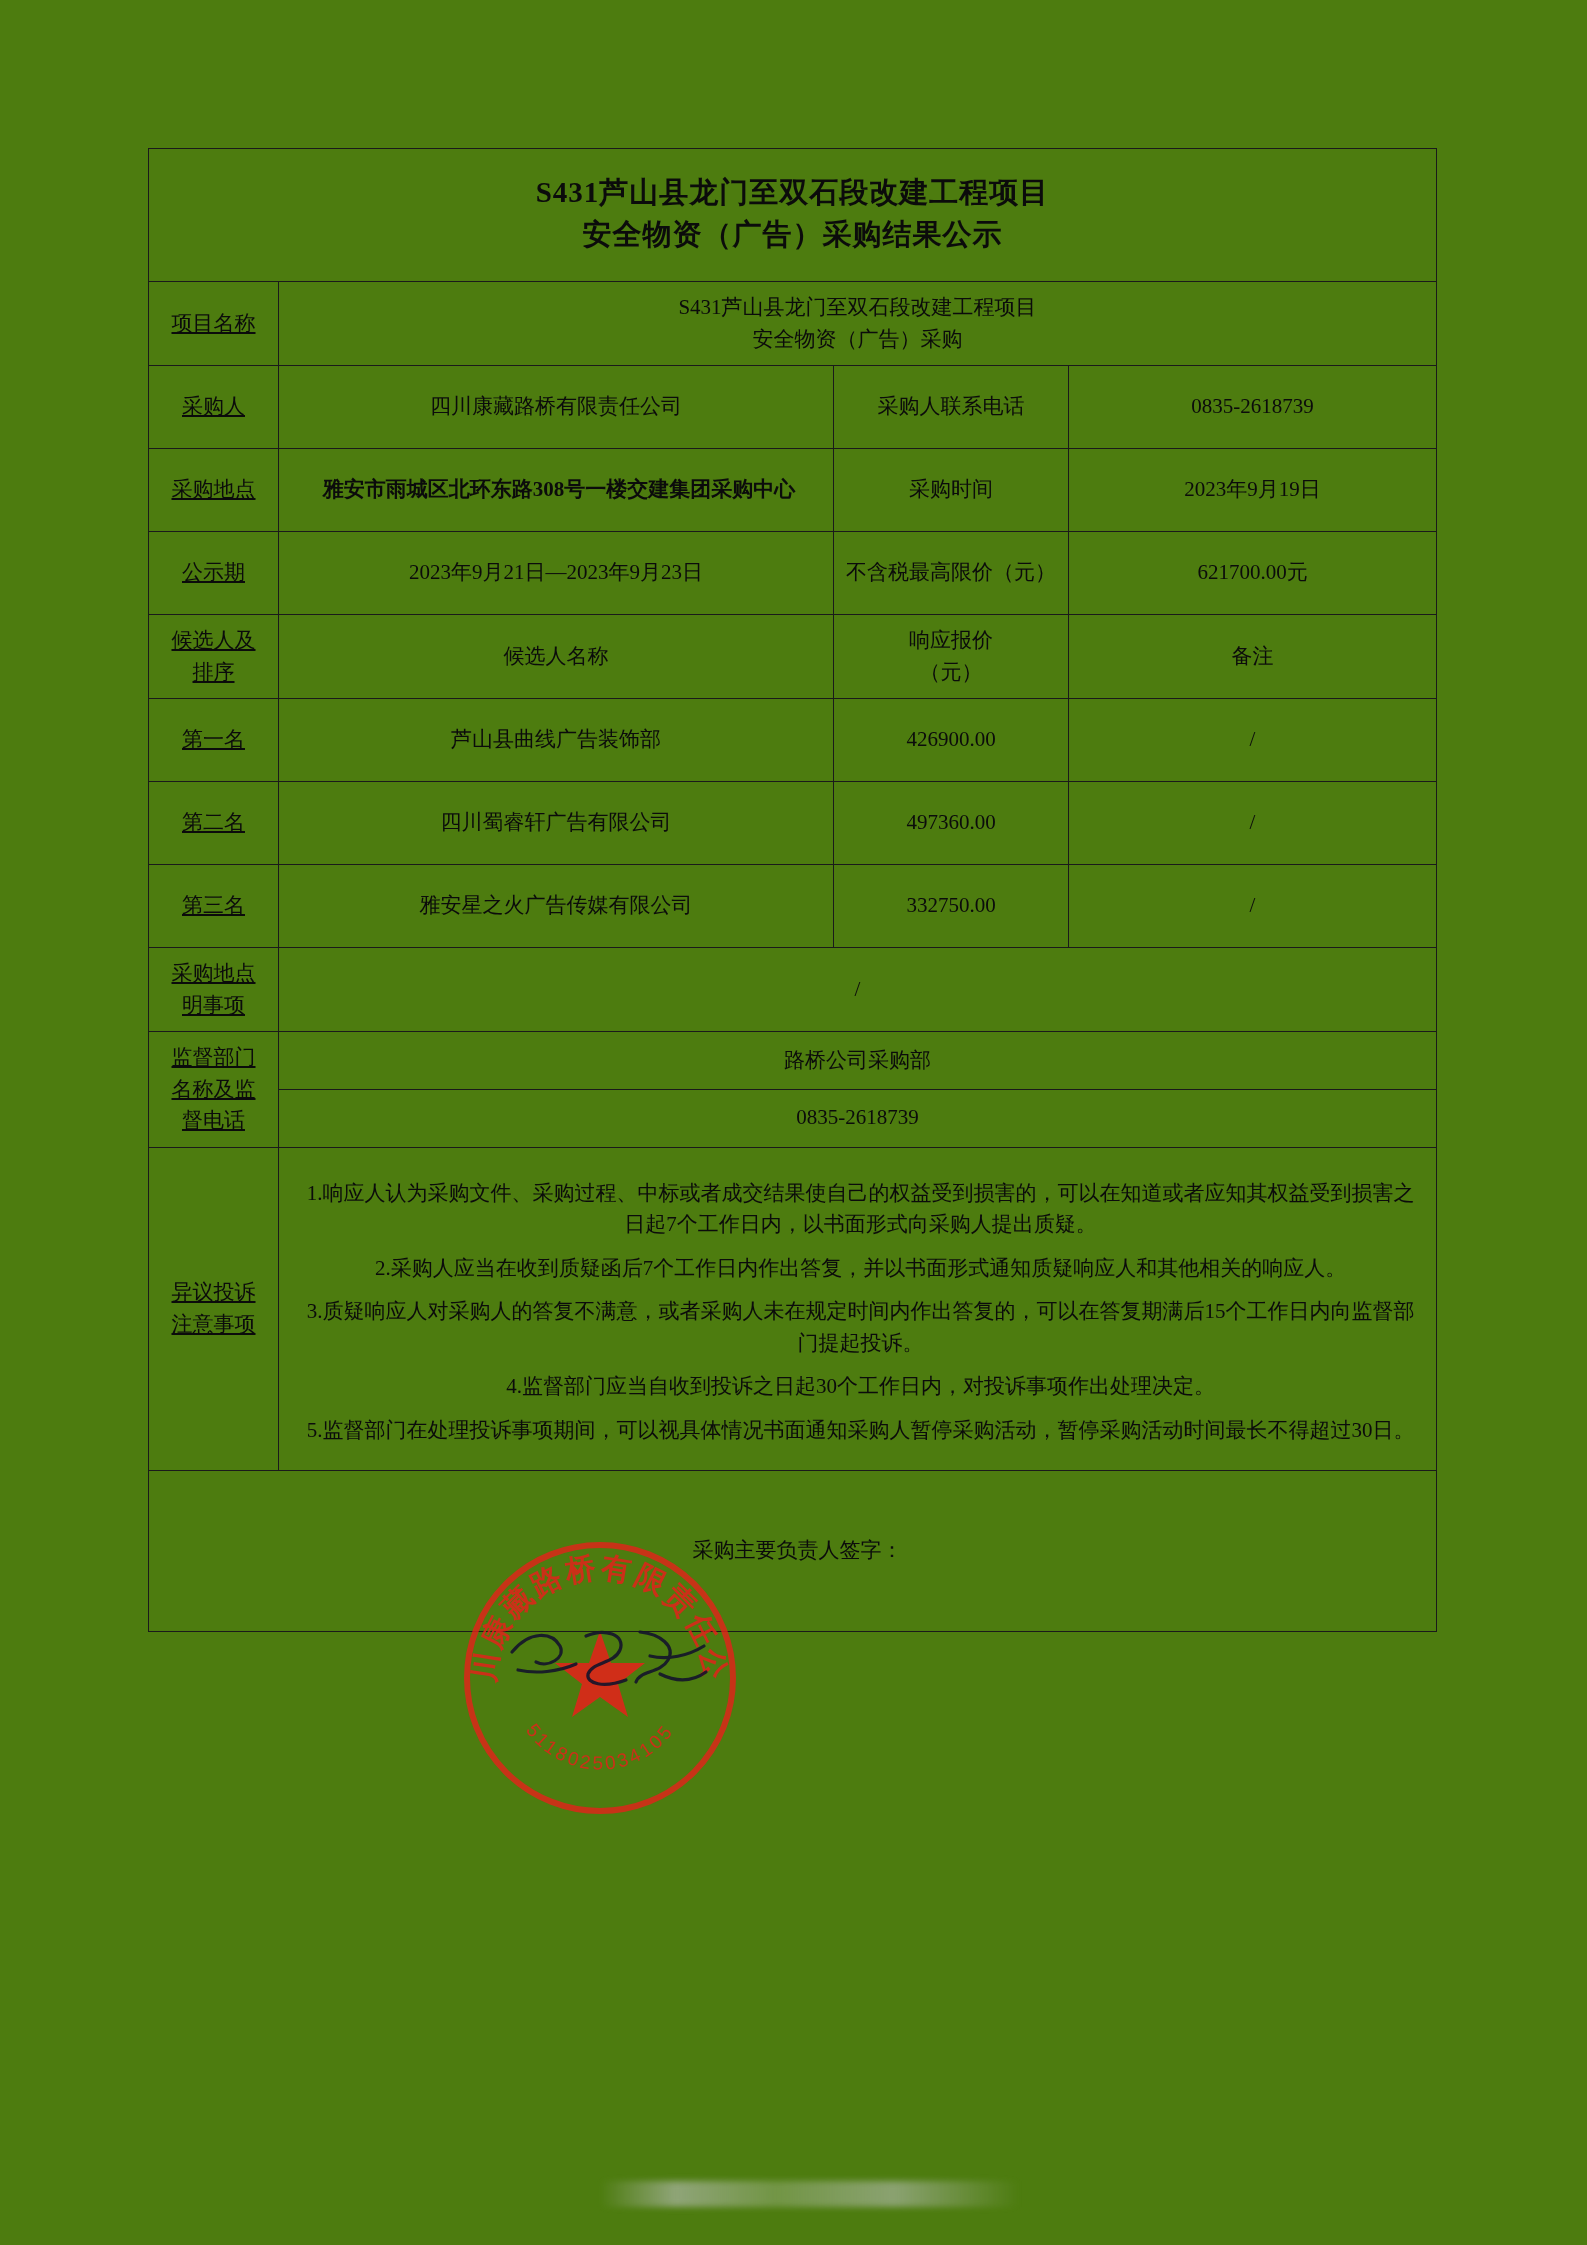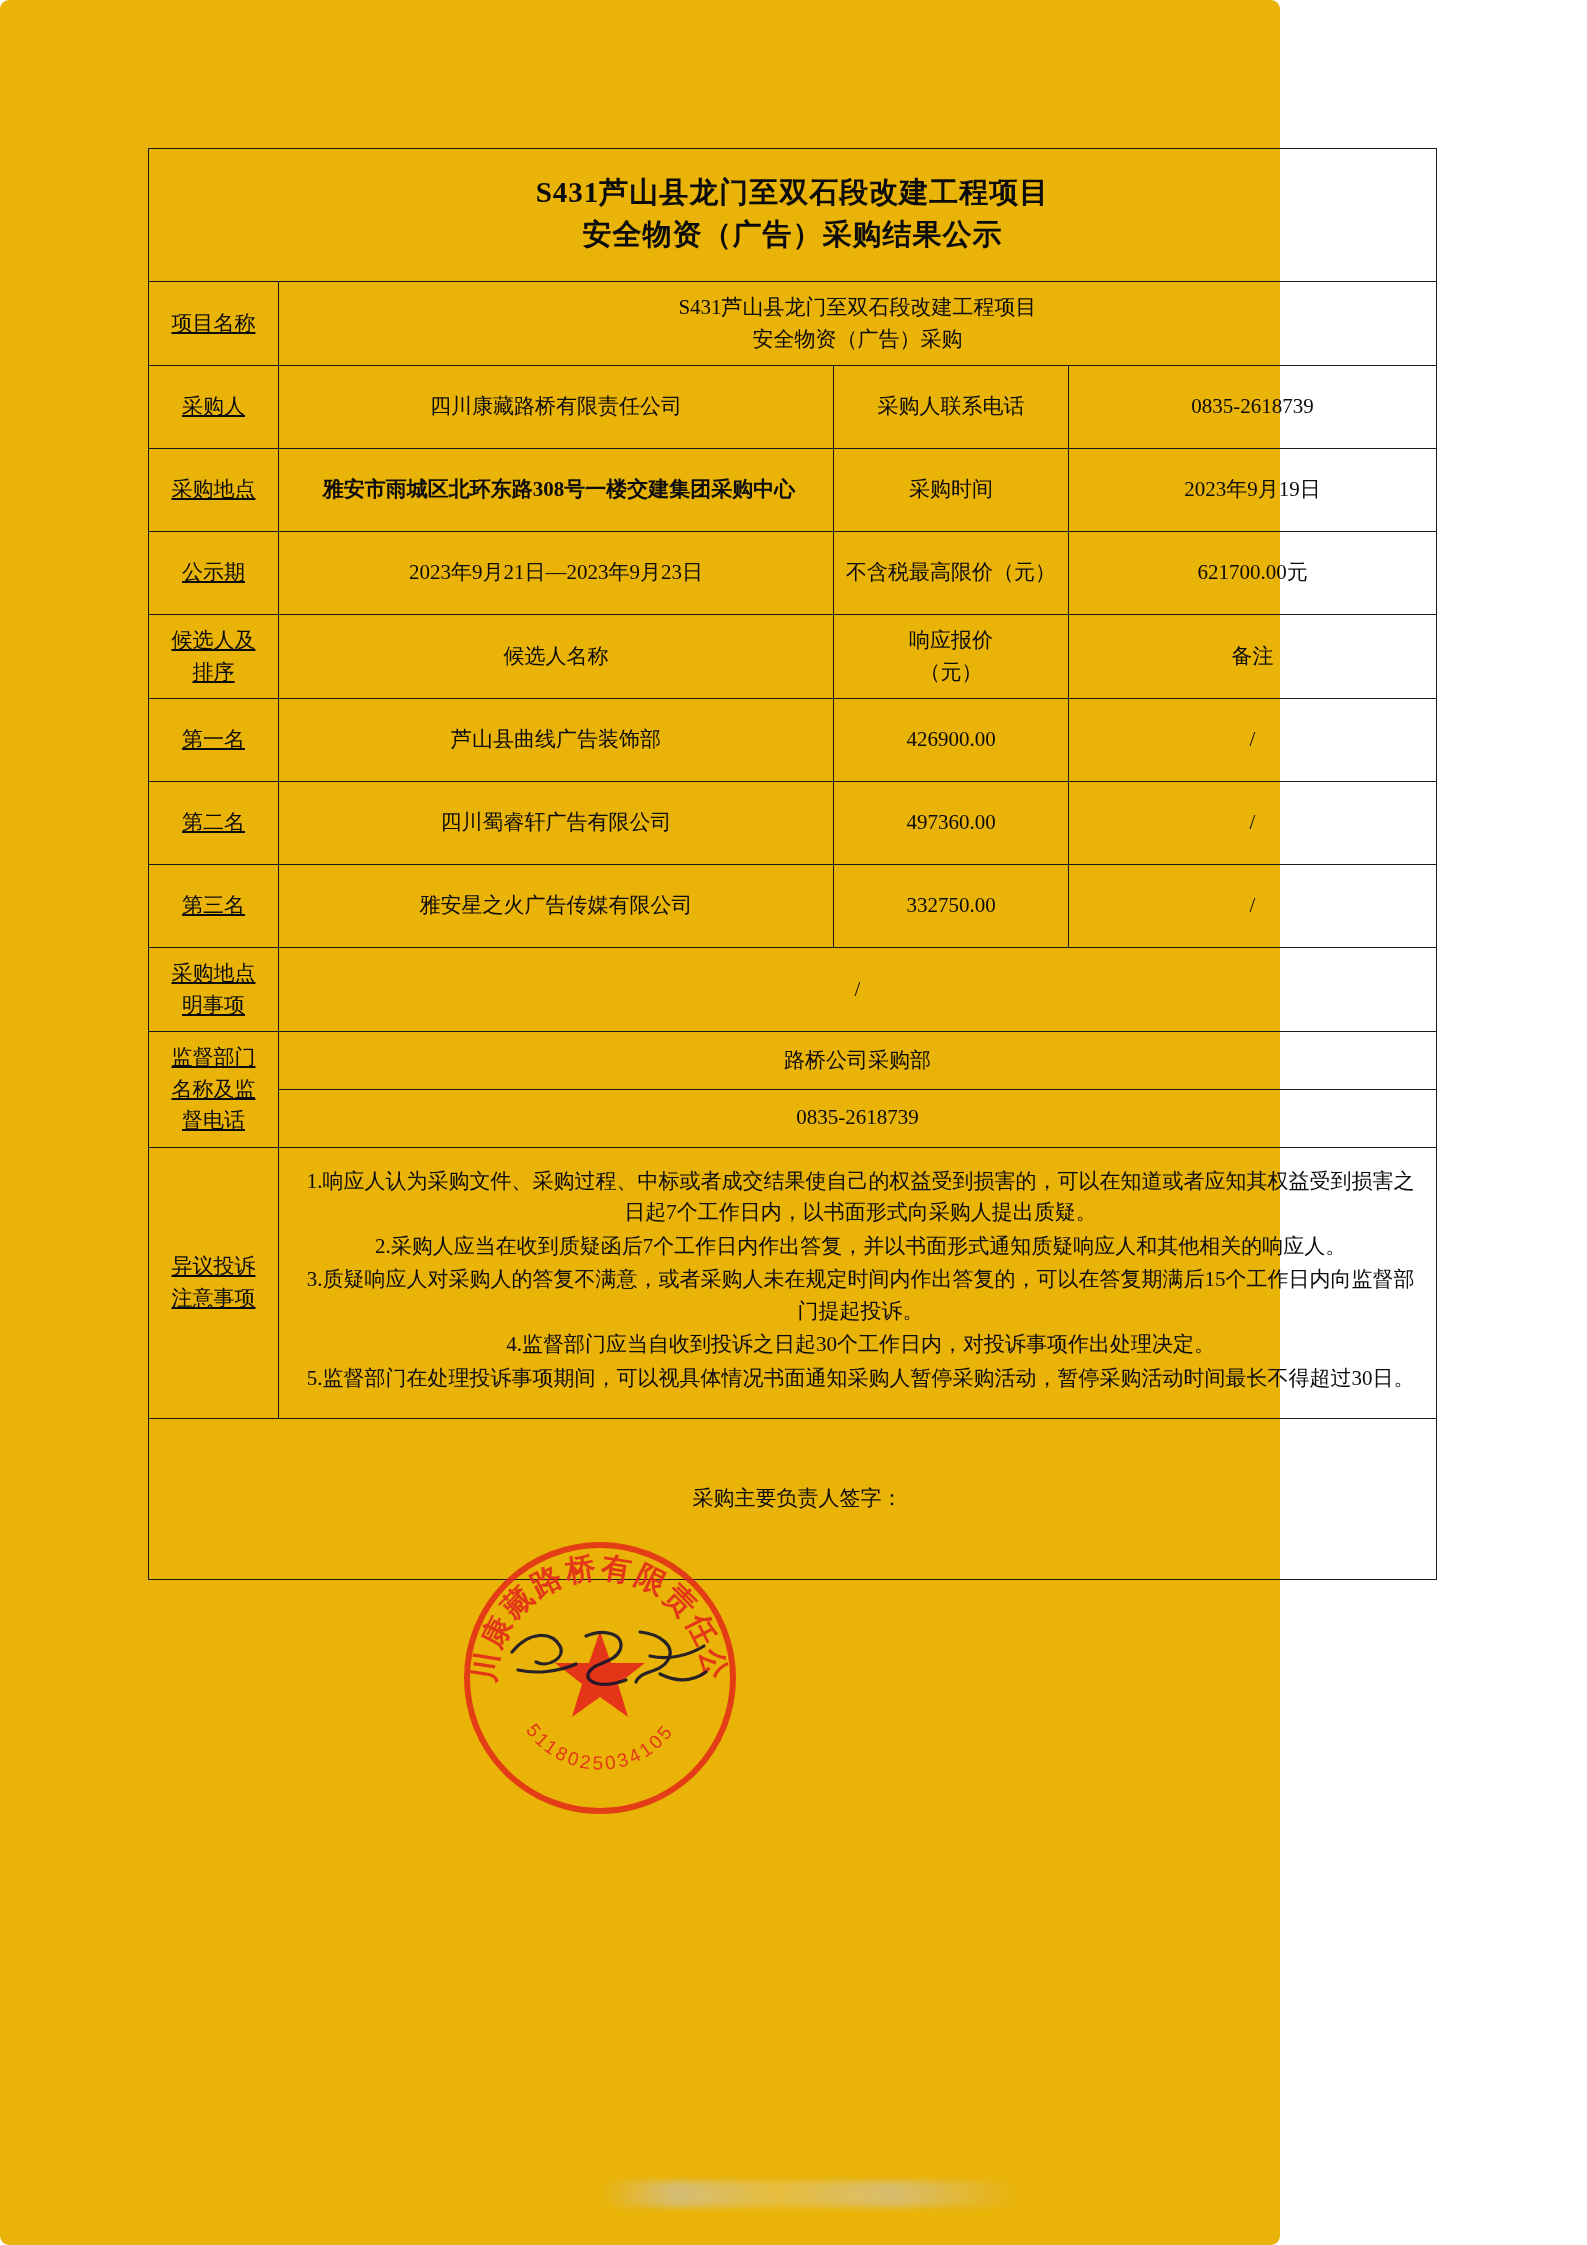--- a/index.html
+++ b/index.html
@@ -11,24 +11,23 @@
     width: 1587px;
     height: 2245px;
     position: relative;
     font-family: "Liberation Serif", "DejaVu Serif", serif;
     color: #0b0b0b;
     overflow: hidden;
   }
   .page {
     position: absolute;
     left: 0; top: 0;
-    width: 1280px;
+    width: 1587px;
     height: 2245px;
-    background: #eab308;
-    border-radius: 9px;
+    background: #4d7c0f;
   }
   .doc {
     position: absolute;
     left: 148px;
     top: 148px;
     width: 1288px;
   }
   table.main {
     width: 100%;
     border-collapse: collapse;
@@ -68,21 +67,21 @@
     height: 62px;
   }
   .small-pad { padding: 6px 8px !important; font-family: Liberation Serif, serif; }
   .notice {
     text-align: left;
     padding: 18px 16px 22px 22px !important;
     font-size: 21.5px;
     line-height: 1.62;
   }
   .notice p {
-    margin: 0 0 2px 0;
+    margin: 12px 0 2px 0;
     text-indent: 0;
     font-family: Liberation Serif, serif;
   }
   .sign-row td {
     height: 140px;
     vertical-align: middle;
   }
   .sign-label {
     text-align: left;
     padding-left: 18px !important;

